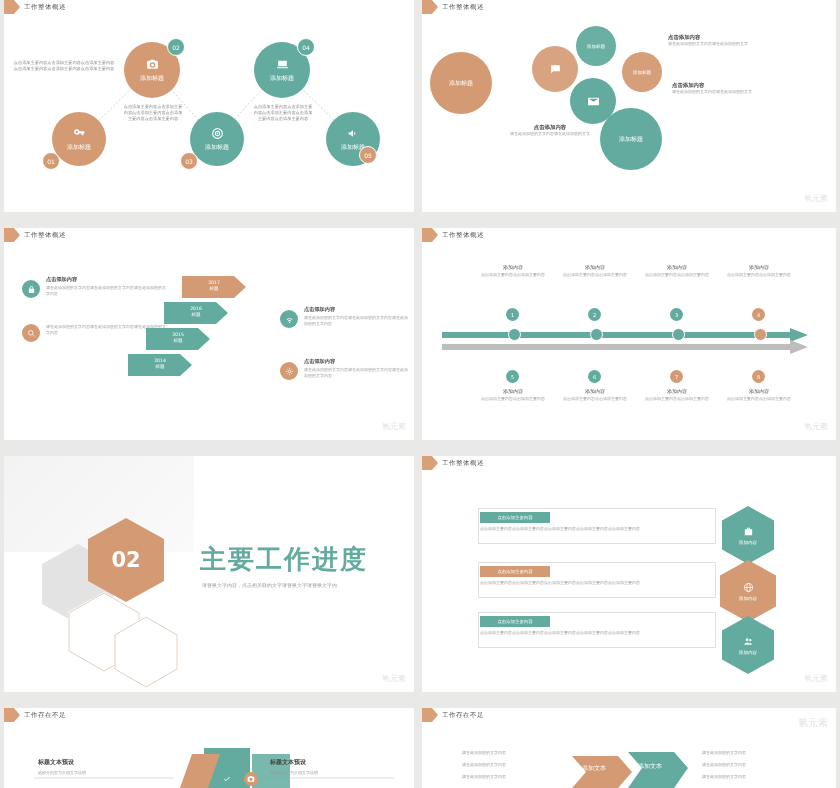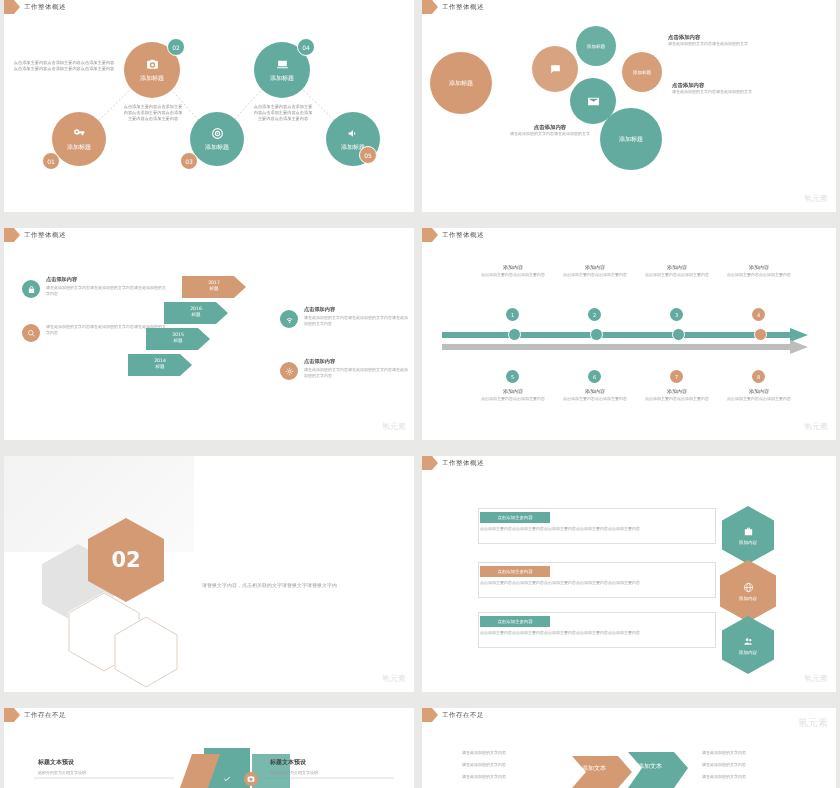--- a/index.html
+++ b/index.html
@@ -292,20 +292,21 @@
       <svg width="72" height="80">
           <polygon points="36,1 71,21 71,59 36,79 1,59 1,21" fill="none" stroke="#e0cfc2" stroke-width="1"></polygon>
         </svg>
     </div>
     <div class="hex" style="left:110px;top:160px;width:64px;height:72px;background:#fff;">
       <svg width="64" height="72">
           <polygon points="32,1 63,19 63,53 32,71 1,53 1,19" fill="none" stroke="#e0cfc2" stroke-width="1"></polygon>
         </svg>
     </div>
 
+    <div class="bigtitle" style="left:196px;top:86px;">主要工作进度</div>
     <div class="subtitle" style="left:198px;top:126px;width:196px;">请替换文字内容，点击相关联的文字请替换文字请替换文字内</div>
     <div class="wmsmall" style="right:8px;bottom:8px;">氢元素</div>
   </div>
 
   <div class="slide s6">
     <div class="tag">
       <div class="chev"></div>
       <div class="txt">工作整体概述</div>
     </div>
 

